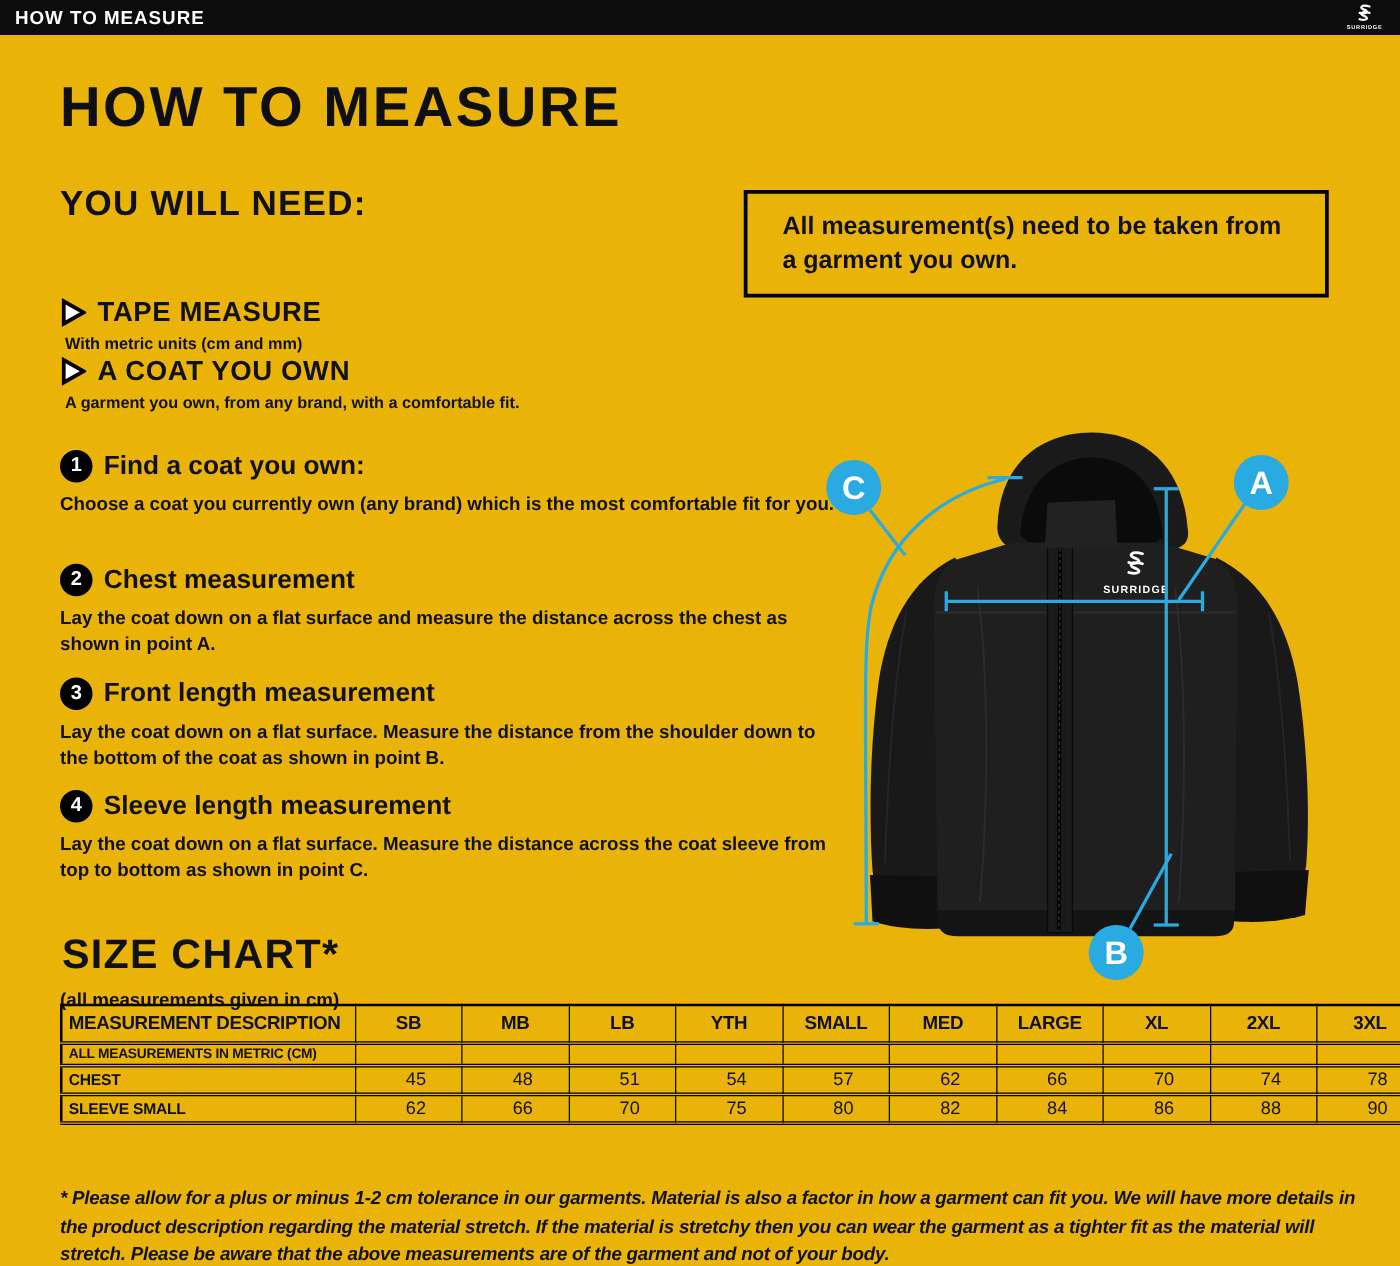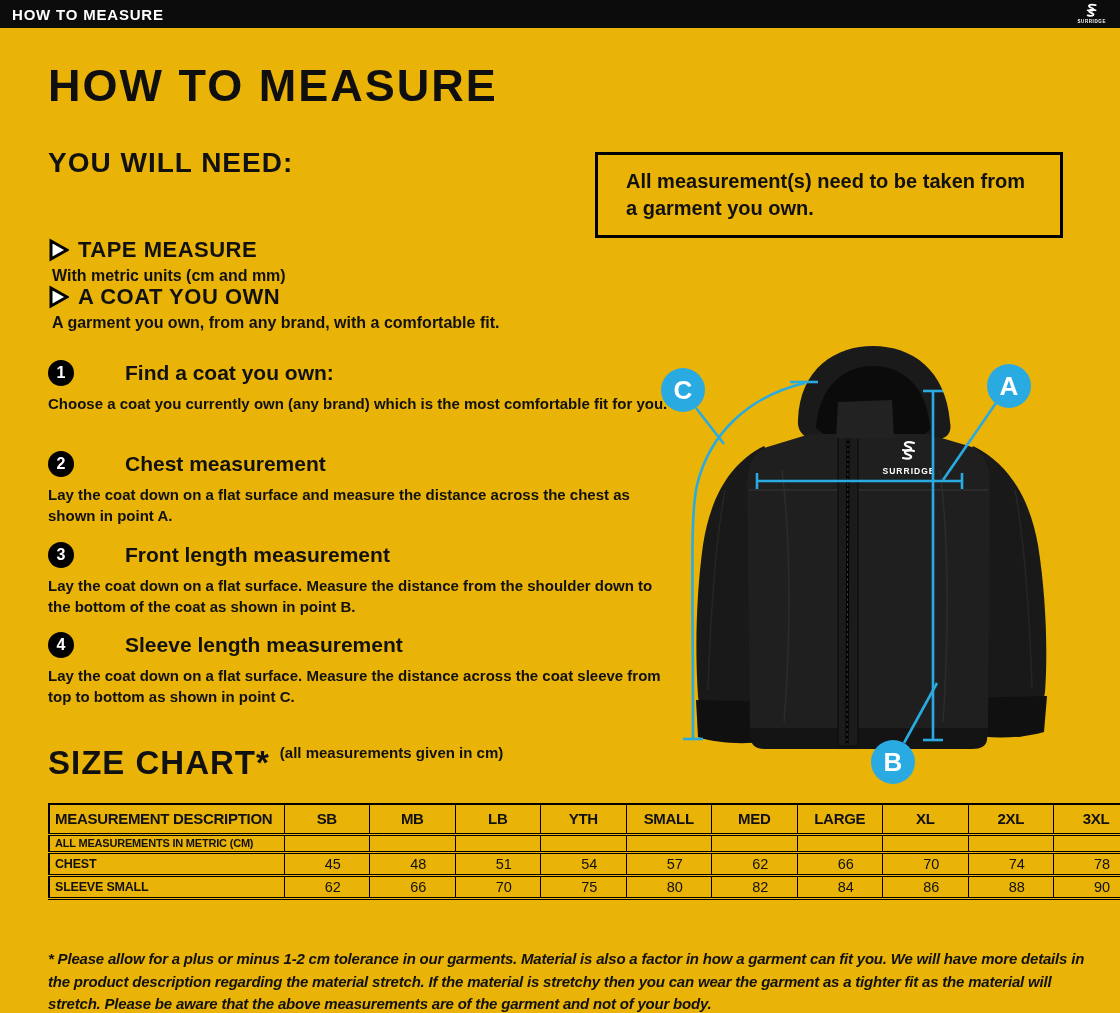--- a/index.html
+++ b/index.html
@@ -19,39 +19,39 @@
   .ywn { position:absolute; left:48px; top:147px; font-size:28px; font-weight:bold; letter-spacing:1px; }
 
   
   .notice { position:absolute; left:595px; top:152px; width:468px; border:3px solid #000;
             padding:13px 28px; font-size:20px; font-weight:bold; line-height:1.35; }
 
   
   .need { position:absolute; left:48px; }
   .need-head { display:flex; align-items:center; gap:9px; }
   .need-title { font-size:22px; font-weight:bold; letter-spacing:0.5px; }
-  .need-sub { margin-top:4px; margin-left:4px; font-size:16px; font-weight:bold; }
+  .need-sub { margin-top:4px; margin-left:4px; font-size:13px; font-weight:bold; }
   .need-1 { top:207px;margin-top:30px; }
   .need-2 { top:284px; }
 
   
   .step { position:absolute; left:48px; width:630px; }
   .step-head { display:flex; align-items:center; gap:9px; }
   .step-num { width:26px; height:26px; border-radius:50%; background:#000; color:#fff;
               display:flex; align-items:center; justify-content:center;
               font-size:16px; font-weight:bold; flex:0 0 26px; }
-  .step-title { font-size:21px; font-weight:bold;margin-left:42px; }
+  .step-title { font-size:21px; font-weight:bold; }
   .step-desc { margin-top:7px; font-size:15px; font-weight:bold; line-height:1.4; width:620px; }
   .step-1 { top:360px; } .step-2 { top:451px; } .step-3 { top:542px; } .step-4 { top:632px; }
 
   
   .diagram { position:absolute; left:640px; top:340px; width:460px; height:460px; }
 
   
-  .sc-head { position:absolute; left:48px; top:744px; display:flex; align-items:flex-start; gap:10px; }
+  .sc-head { position:absolute; left:48px; top:744px; display:flex; align-items:flex-end; gap:10px;flex-direction:column; }
   .sc-title { font-size:33px; font-weight:bold; letter-spacing:1px; }
   .sc-sub { font-size:15px; font-weight:bold; }
   table.sizes { position:absolute; left:48px; top:803px; width:1092px; border-collapse:collapse;
                 table-layout:fixed; border:2px solid #000; }
   table.sizes th, table.sizes td { border:1.5px solid #000; text-align:center; overflow:hidden; white-space:nowrap; }
   table.sizes tr { border-bottom:3px double #000; }
   table.sizes th { height:30px; font-size:15px; font-weight:bold; letter-spacing:-0.3px; }
   table.sizes .desc-col { text-align:left; padding-left:5px; }
   table.sizes td.metric { height:18px; font-size:11px; font-weight:bold; letter-spacing:-0.2px; }
   table.sizes td { height:23px; font-size:14.5px;padding-left:12px; }

